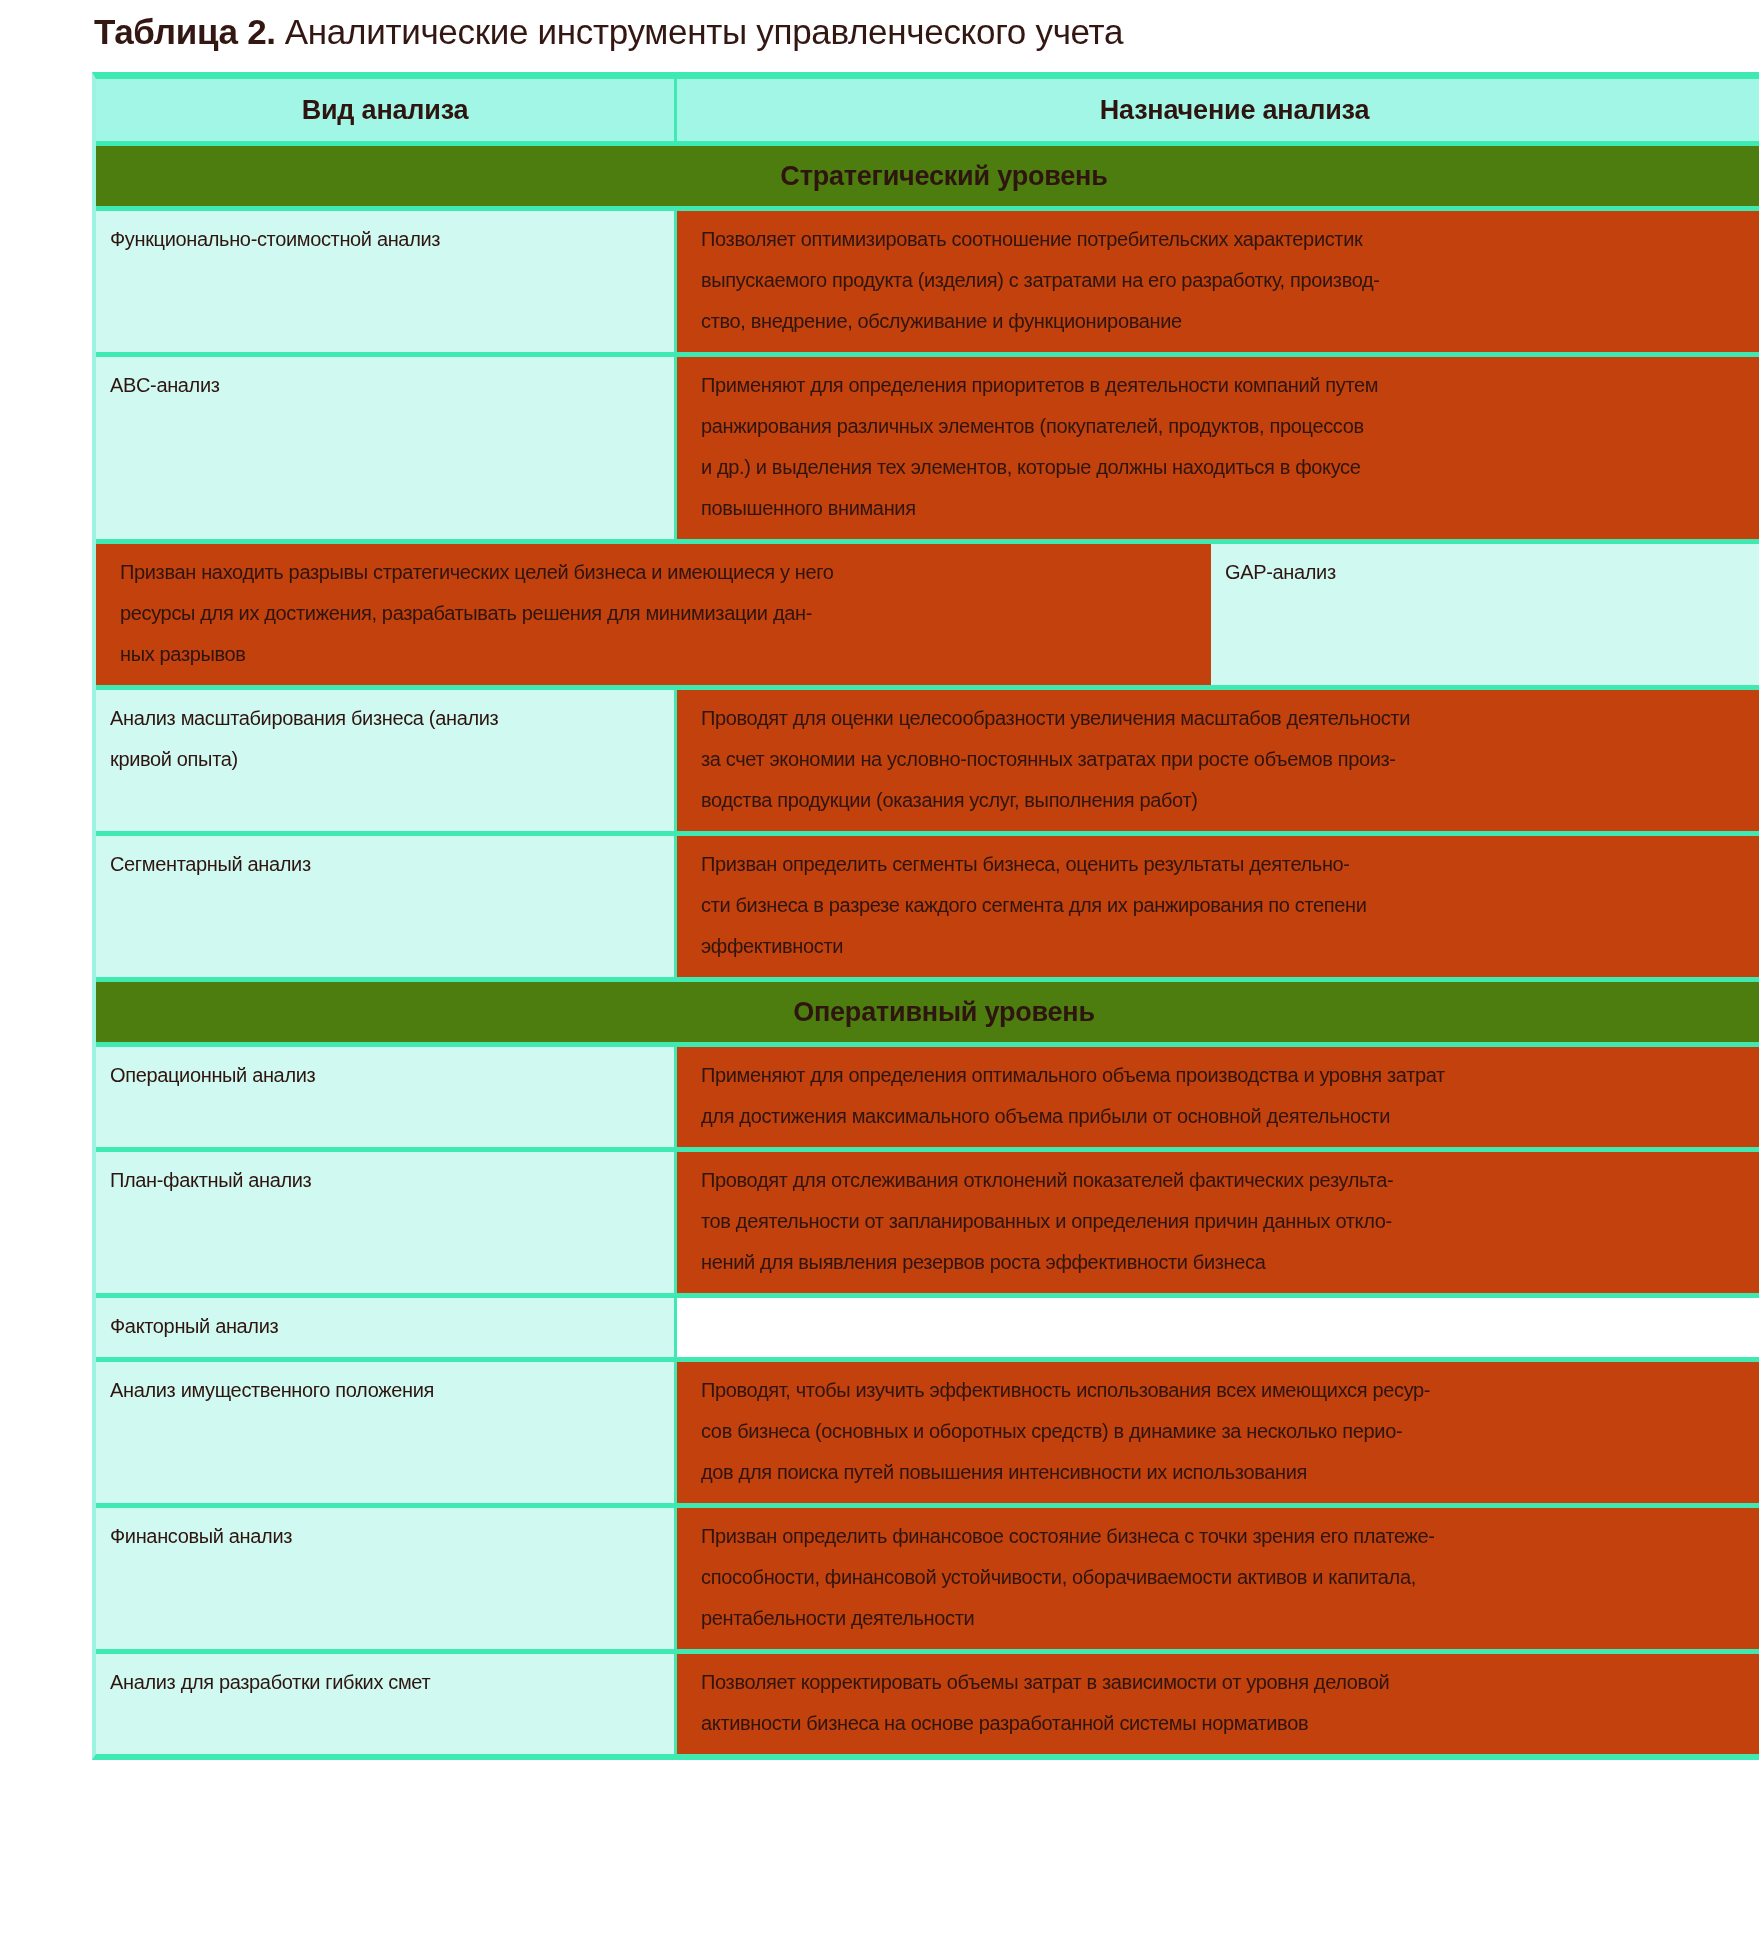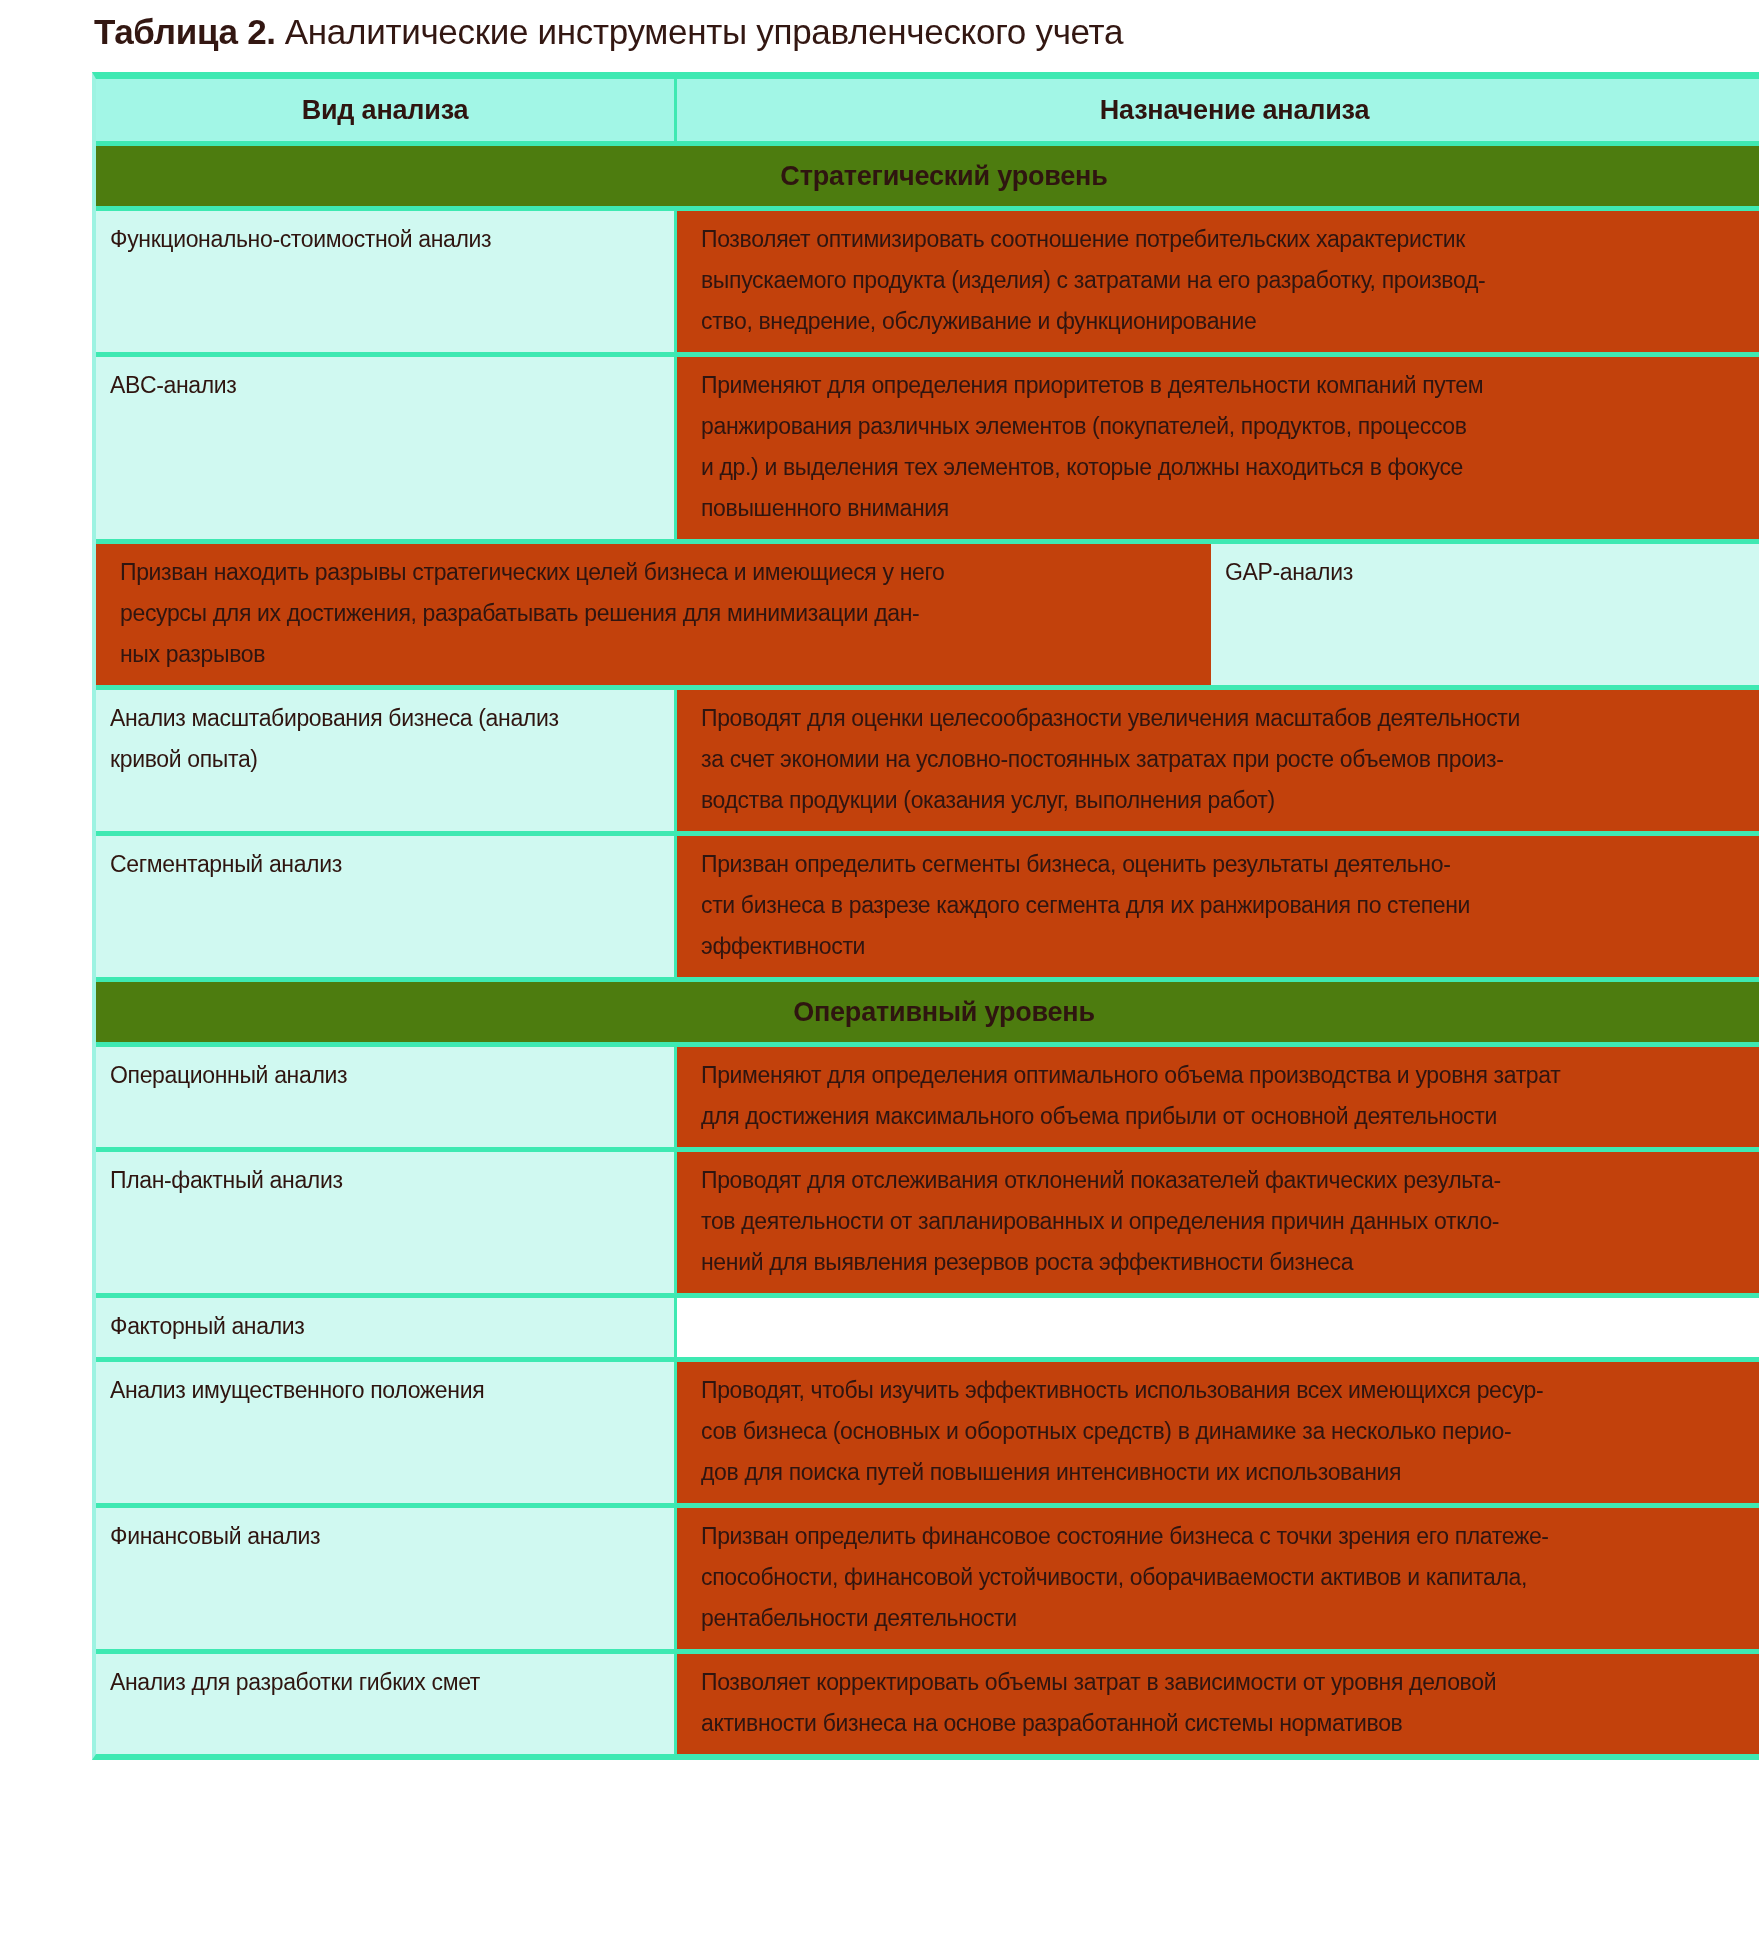--- a/index.html
+++ b/index.html
@@ -27,21 +27,21 @@
   .doc-table{
     width:1704px;
     border-top:7px solid var(--teal);
     border-bottom:6px solid var(--teal);
     border-left:4px solid var(--teal-light);
     border-right:4px solid var(--teal-light);
   }
   .doc-table > * + *{border-top:5px solid var(--teal);}
   .trow{display:flex;align-items:stretch;}
   .cell{
-    font-size:23px;
+    font-size:20px;
     line-height:41px;
     letter-spacing:-0.35px;
     white-space:pre-line;
   }
   .cell-type{
     width:581px;
     flex:0 0 581px;
     background:var(--mint);
     border-right:3px solid var(--teal);
     padding:8px 18px 10px 14px;

